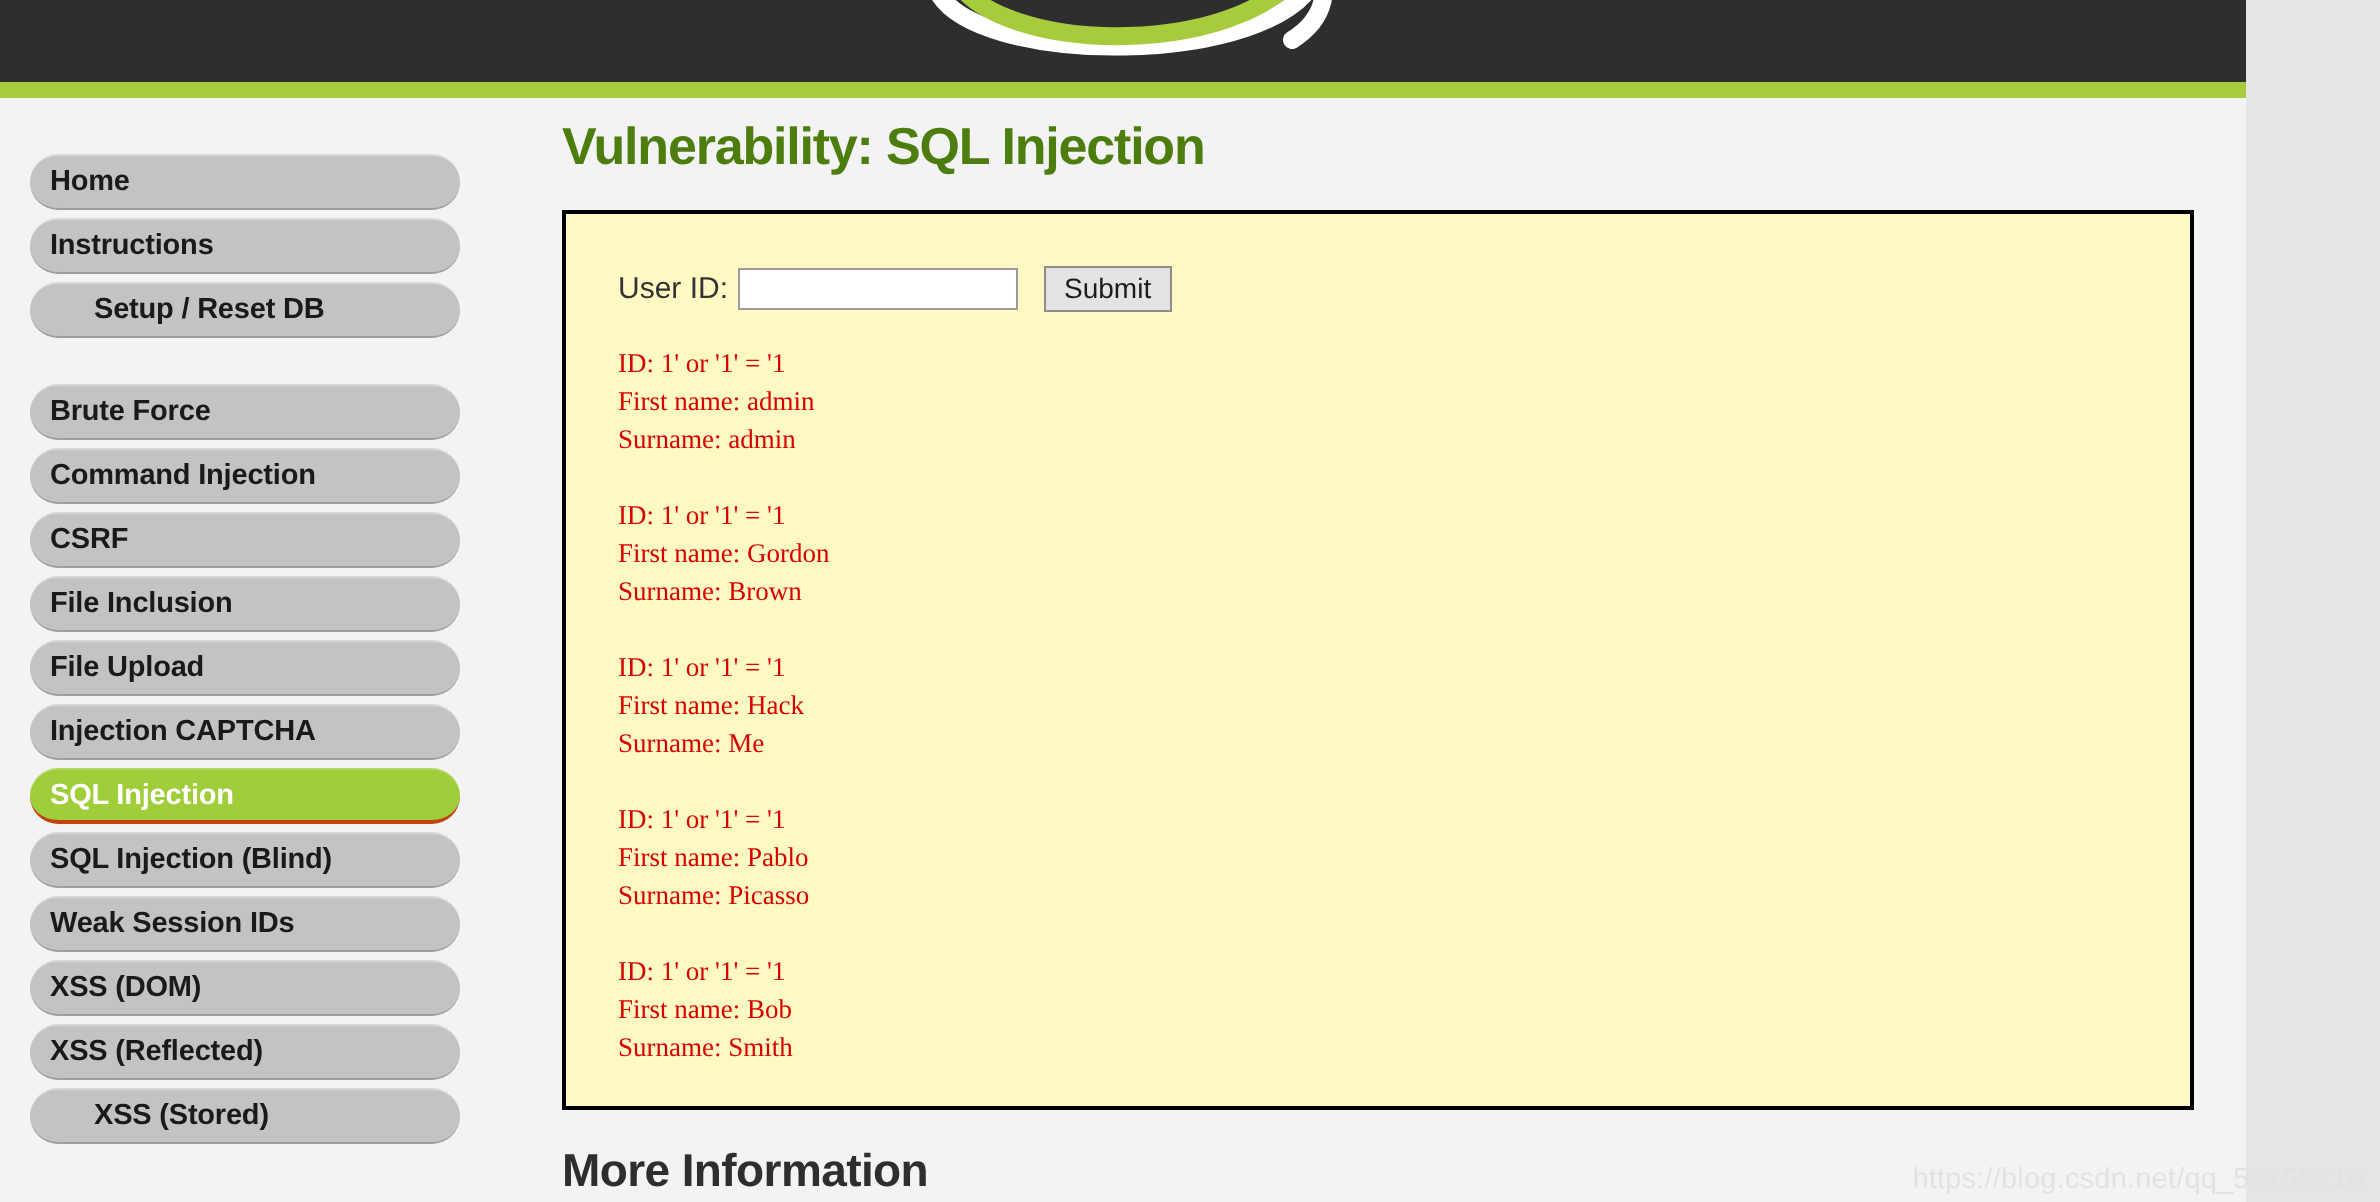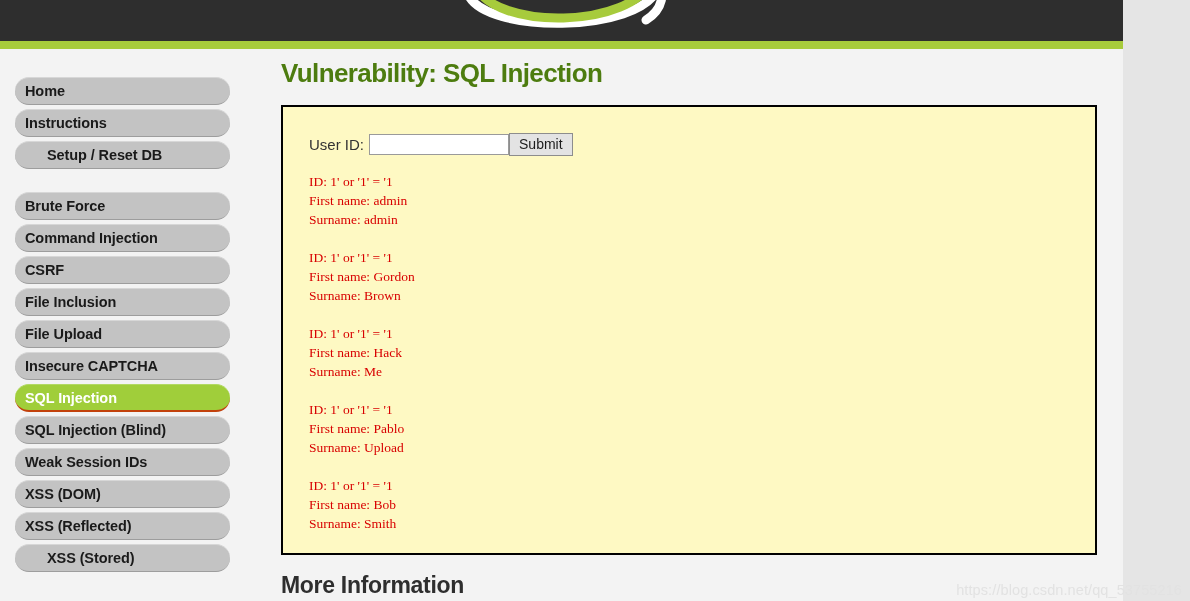--- a/index.html
+++ b/index.html
@@ -135,21 +135,21 @@
     width: 140px;
     height: 21px;
     border: 1px solid #9a9a9a;
     background: #ffffff;
     font-size: 13px;
     padding: 1px 3px;
     font-family: "Liberation Sans", sans-serif;
     color: #000;
   }
   .sqli-form .submit-btn {
-    margin-left: 0;
+    margin-left: 13px;
     height: 23px;
     padding: 0 9px;
     background: #e3e3e3;
     border: 1px solid #8d8d8d;
     font-size: 14px;
     color: #1c1c1c;
     font-family: "Liberation Sans", sans-serif;
     cursor: pointer;
     line-height: 21px;
   }
@@ -214,21 +214,21 @@
         <a class="menu-item" href="#">Instructions</a>
         <a class="menu-item" href="#">Setup / Reset DB</a>
       </div>
 
       <div class="menu-group">
         <a class="menu-item" href="#">Brute Force</a>
         <a class="menu-item" href="#">Command Injection</a>
         <a class="menu-item" href="#">CSRF</a>
         <a class="menu-item" href="#">File Inclusion</a>
         <a class="menu-item" href="#">File Upload</a>
-        <a class="menu-item" href="#">Insecure CAPTCHA</a>
+        <a class="menu-item" href="#">Injection CAPTCHA</a>
         <a class="menu-item selected" href="#">SQL Injection</a>
         <a class="menu-item" href="#">SQL Injection (Blind)</a>
         <a class="menu-item" href="#">Weak Session IDs</a>
         <a class="menu-item" href="#">XSS (DOM)</a>
         <a class="menu-item" href="#">XSS (Reflected)</a>
         <a class="menu-item" href="#">XSS (Stored)</a>
       </div>
 
     </nav>
 
@@ -260,21 +260,21 @@
 
           <div class="result-record">
             <div class="result-line">ID: 1' or '1' = '1</div>
             <div class="result-line">First name: Hack</div>
             <div class="result-line">Surname: Me</div>
           </div>
 
           <div class="result-record">
             <div class="result-line">ID: 1' or '1' = '1</div>
             <div class="result-line">First name: Pablo</div>
-            <div class="result-line">Surname: Upload</div>
+            <div class="result-line">Surname: Picasso</div>
           </div>
 
           <div class="result-record">
             <div class="result-line">ID: 1' or '1' = '1</div>
             <div class="result-line">First name: Bob</div>
             <div class="result-line">Surname: Smith</div>
           </div>
 
         </div>
       </div>

